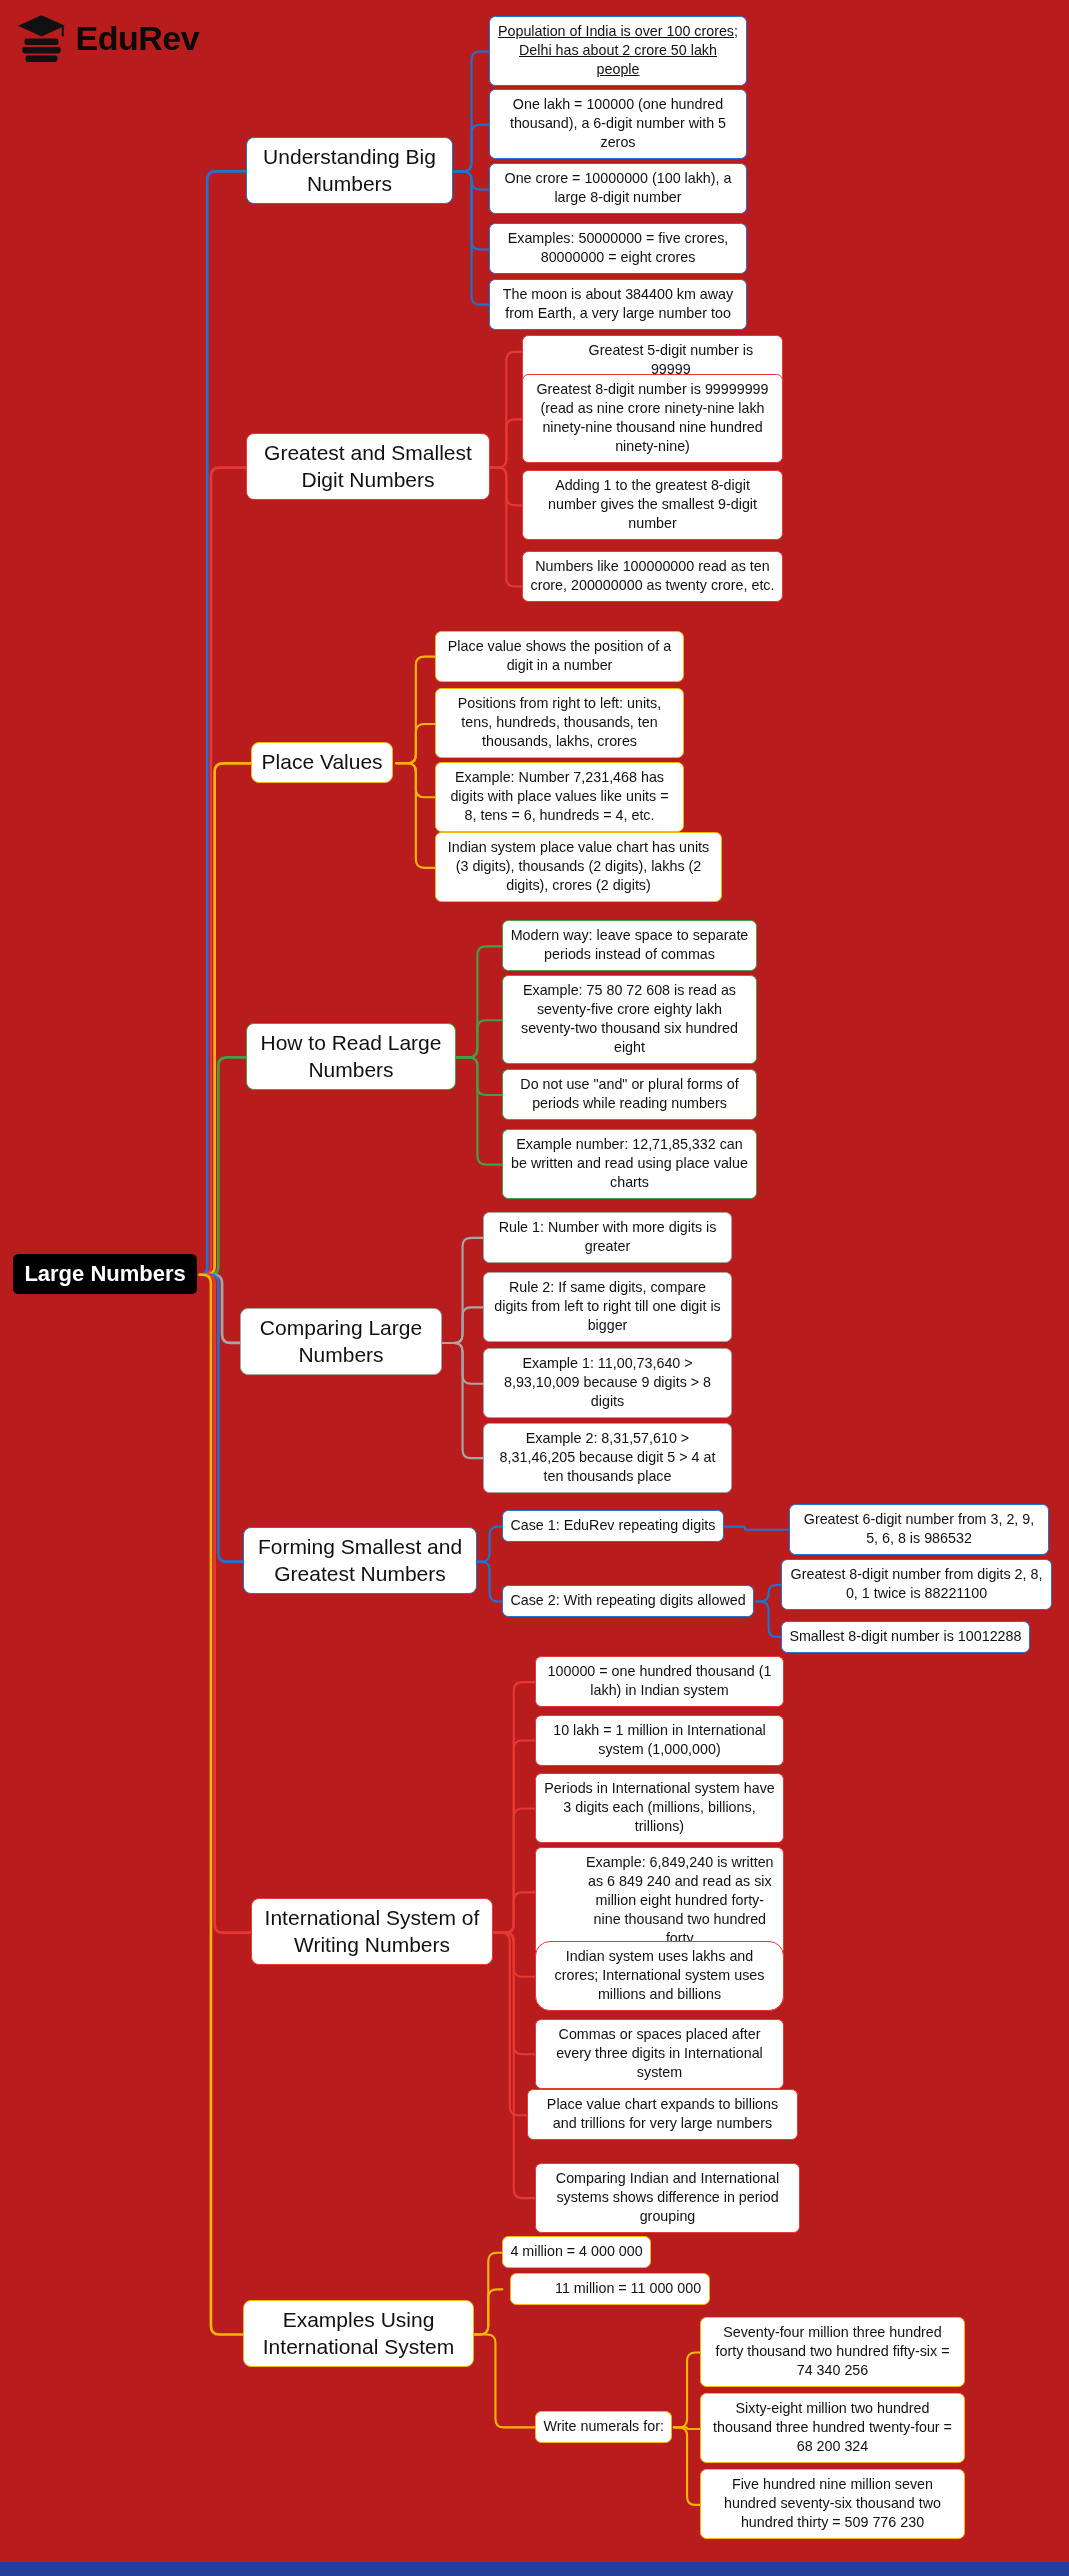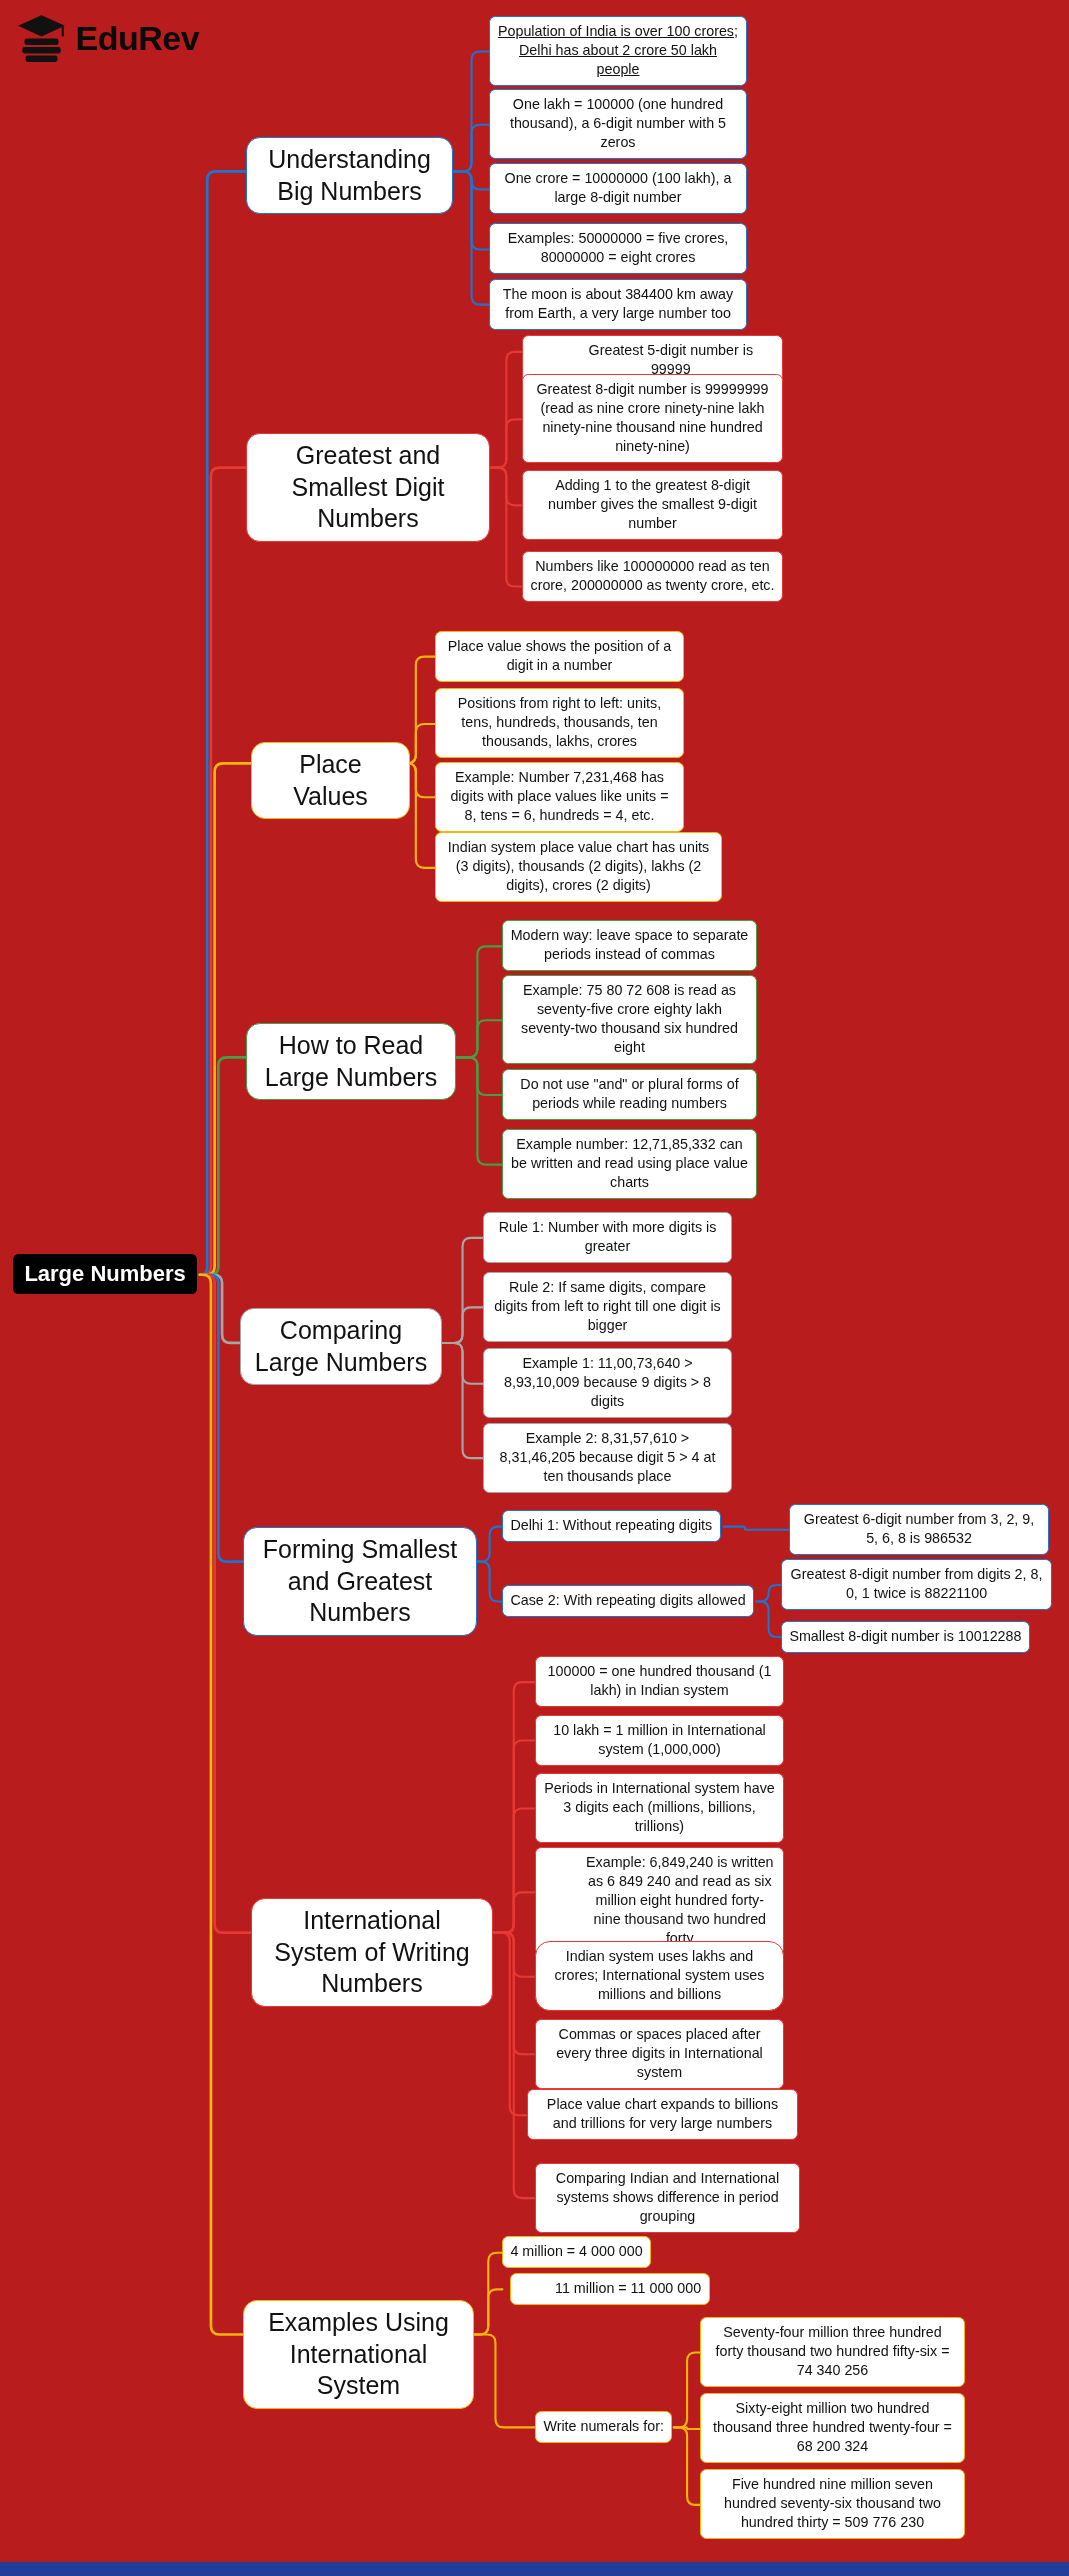--- a/index.html
+++ b/index.html
@@ -6,21 +6,21 @@
   #canvas{
     position:relative;width:1070px;height:2576px;background:#b91c1c;
     font-family:"Liberation Sans",sans-serif;overflow:hidden;
   }
   #wires{position:absolute;left:0;top:0;width:1070px;height:2576px;z-index:0;}
   .node{
     position:absolute;box-sizing:border-box;z-index:1;background:#ffffff;
     border:1.9px solid #999;border-radius:6.4px;padding:5.3px 7.4px;
     font-size:14.3px;line-height:1.33;text-align:center;color:#111;
   }
-  .topic{font-size:25px;line-height:1.25;padding:6.4px 9.6px;border-radius:14px;}
+  .topic{font-size:21px;line-height:1.25;padding:6.4px 9.6px;border-radius:8px;}
   .root{
     font-size:22px;font-weight:bold;line-height:1.25;padding:6.4px 11.7px;
     border:none;border-radius:5.3px;background:#000;color:#fff;
   }
   .logo{position:absolute;left:16px;top:12.7px;display:flex;align-items:center;gap:8.5px;z-index:2;}
   .logo-text{font-size:34px;font-weight:bold;color:#0b0b0b;letter-spacing:-0.5px;}
   .footer-bar{position:absolute;left:0;bottom:0;width:1070px;height:14px;background:#203E9A;z-index:2;}
 </style>
 </head>
 <body>
@@ -121,21 +121,21 @@
   <div class="node" style="left: 502px; top: 920px; max-width: 255px; border-color: rgb(67, 160, 71);"><span>Modern way: leave space to separate periods instead of commas</span></div>
   <div class="node" style="left: 502px; top: 975px; max-width: 255px; border-color: rgb(67, 160, 71);"><span>Example: 75 80 72 608 is read as seventy-five crore eighty lakh seventy-two thousand six hundred eight</span></div>
   <div class="node" style="left: 502px; top: 1069px; max-width: 255px; border-color: rgb(67, 160, 71);"><span>Do not use "and" or plural forms of periods while reading numbers</span></div>
   <div class="node" style="left: 502px; top: 1129px; max-width: 255px; border-color: rgb(67, 160, 71);"><span>Example number: 12,71,85,332 can be written and read using place value charts</span></div>
 
   <div class="node" style="left: 483px; top: 1212px; max-width: 249px; border-color: rgb(166, 166, 166);"><span>Rule 1: Number with more digits is greater</span></div>
   <div class="node" style="left: 483px; top: 1272px; max-width: 249px; border-color: rgb(166, 166, 166);"><span>Rule 2: If same digits, compare digits from left to right till one digit is bigger</span></div>
   <div class="node" style="left: 483px; top: 1348px; max-width: 249px; border-color: rgb(166, 166, 166);"><span>Example 1: 11,00,73,640 &gt; 8,93,10,009 because 9 digits &gt; 8 digits</span></div>
   <div class="node" style="left: 483px; top: 1423px; max-width: 249px; border-color: rgb(166, 166, 166);"><span>Example 2: 8,31,57,610 &gt; 8,31,46,205 because digit 5 &gt; 4 at ten thousands place</span></div>
 
-  <div class="node" id="c5-0" style="left: 502px; top: 1510px; max-width: 255px; border-color: rgb(25, 118, 210);"><span>Delhi 1: Without repeating digits</span></div>
+  <div class="node" id="c5-0" style="left: 502px; top: 1510px; max-width: 255px; border-color: rgb(25, 118, 210);"><span>Case 1: EduRev repeating digits</span></div>
   <div class="node" style="left: 789px; top: 1504px; max-width: 260px; border-color: rgb(25, 118, 210);"><span>Greatest 6-digit number from 3, 2, 9, 5, 6, 8 is 986532</span></div>
   <div class="node" id="c5-1" style="left: 502px; top: 1585px; max-width: 255px; border-color: rgb(25, 118, 210);"><span>Case 2: With repeating digits allowed</span></div>
   <div class="node" style="left: 781px; top: 1559px; max-width: 271px; border-color: rgb(25, 118, 210);"><span>Greatest 8-digit number from digits 2, 8, 0, 1 twice is 88221100</span></div>
   <div class="node" style="left: 781px; top: 1621px; max-width: 265px; border-color: rgb(25, 118, 210);"><span>Smallest 8-digit number is 10012288</span></div>
 
   <div class="node" style="left: 535px; top: 1656px; max-width: 249px; border-color: rgb(229, 57, 53);"><span>100000 = one hundred thousand (1 lakh) in Indian system</span></div>
   <div class="node" style="left: 535px; top: 1715px; max-width: 249px; border-color: rgb(229, 57, 53);"><span>10 lakh = 1 million in International system (1,000,000)</span></div>
   <div class="node" style="left: 535px; top: 1773px; max-width: 249px; border-color: rgb(229, 57, 53);"><span>Periods in International system have 3 digits each (millions, billions, trillions)</span></div>
   <div class="node" style="left: 535px; top: 1847px; max-width: 249px; border-color: rgb(229, 57, 53); padding-left: 48px;"><span>Example: 6,849,240 is written as 6 849 240 and read as six million eight hundred forty-nine thousand two hundred forty</span></div>
   <div class="node" style="left: 535px; top: 1941px; max-width: 249px; border-color: rgb(229, 57, 53); border-radius: 15px;"><span>Indian system uses lakhs and crores; International system uses millions and billions</span></div>

